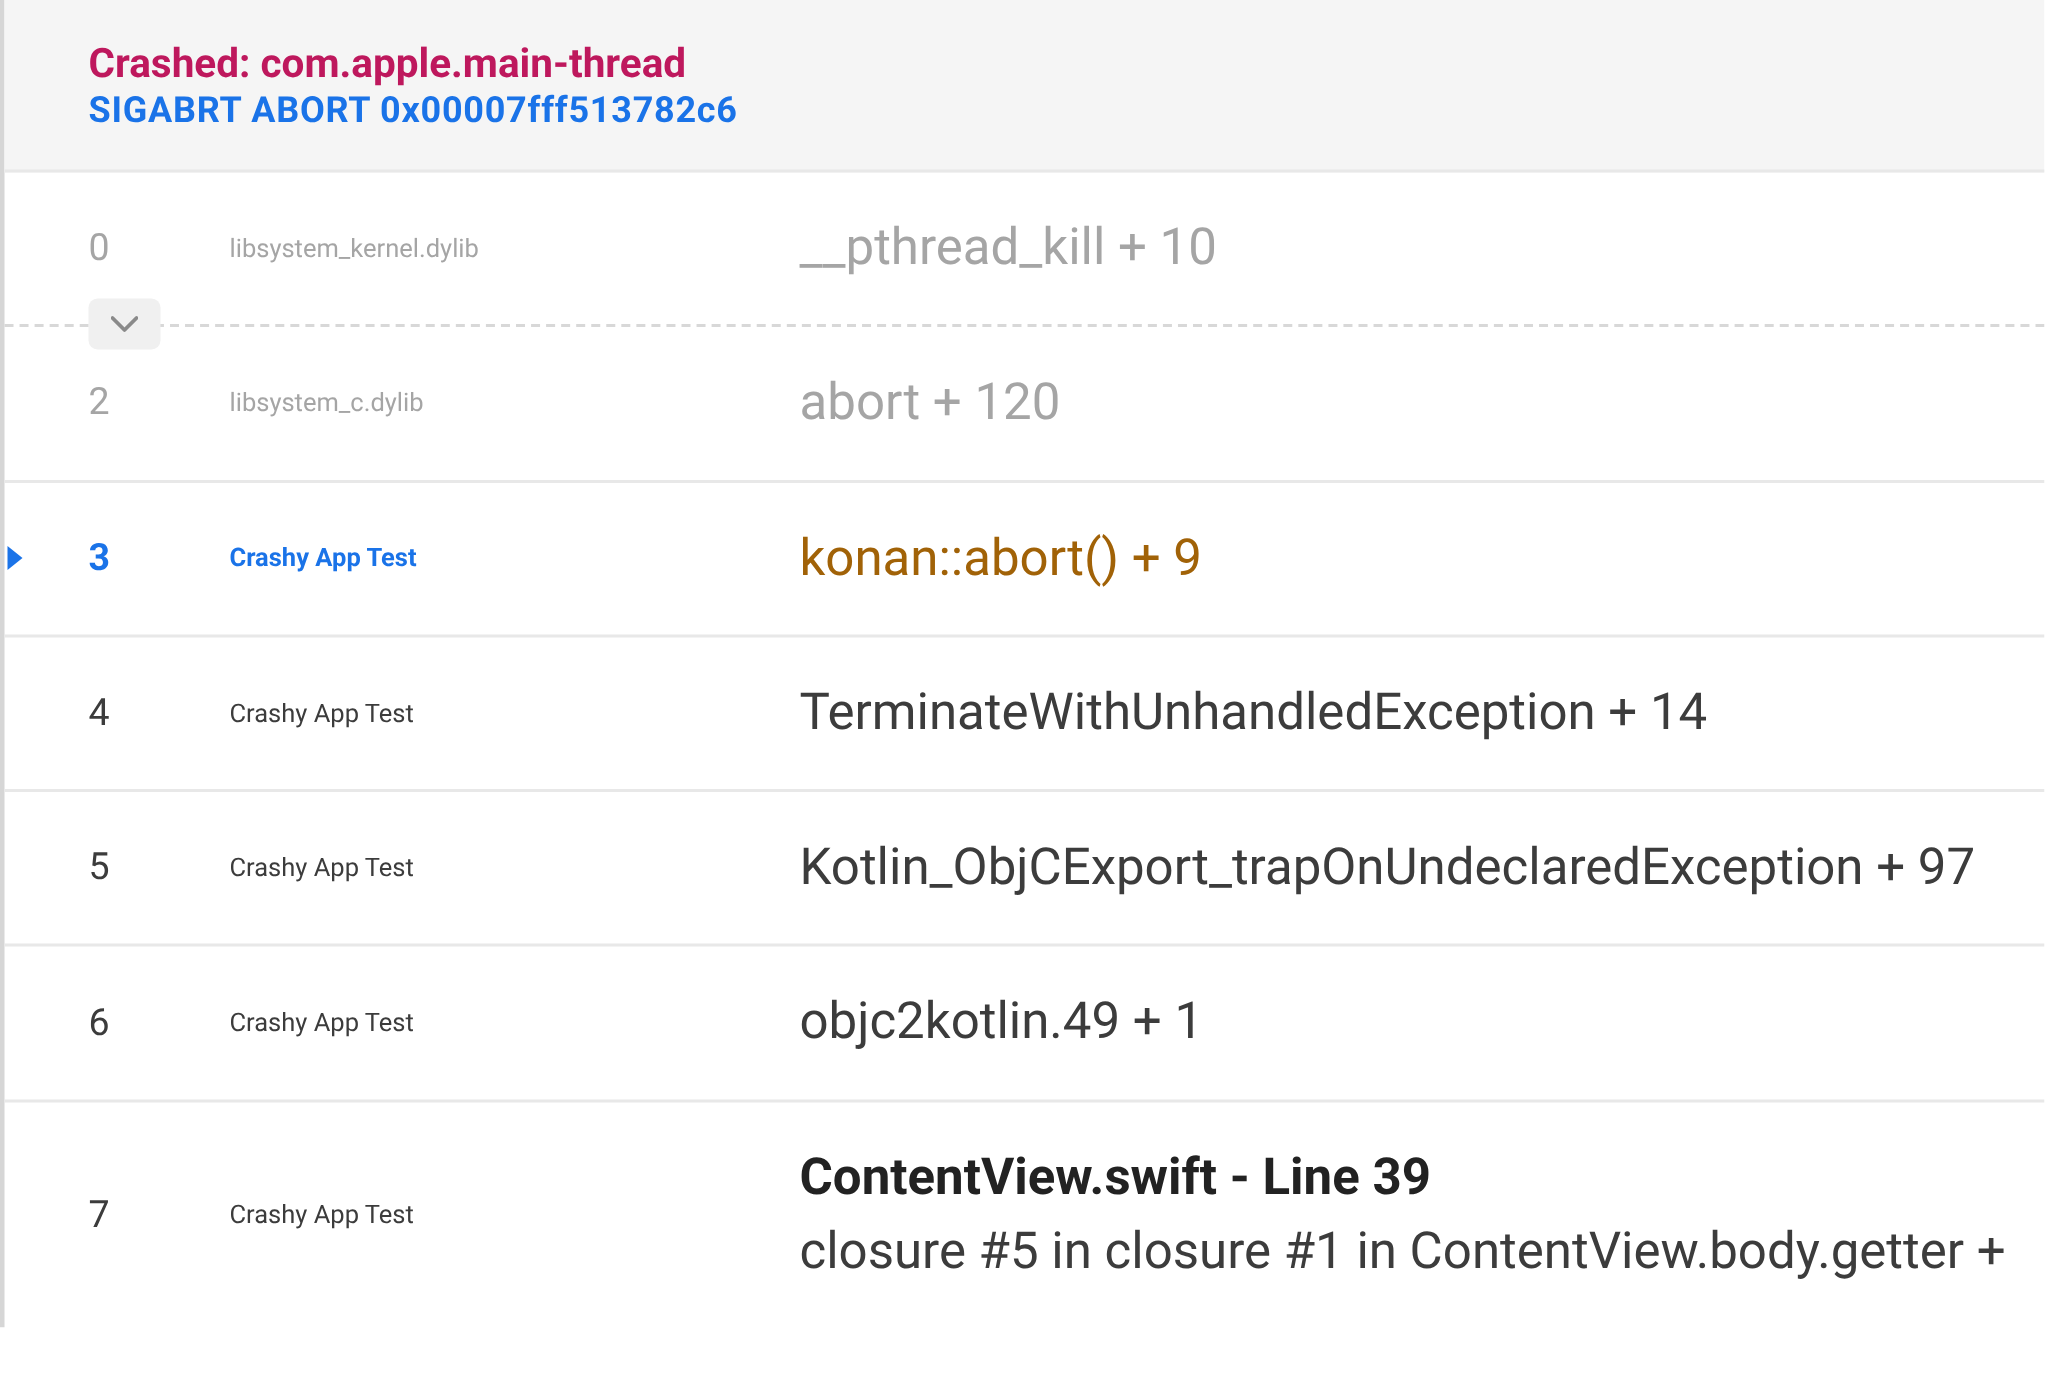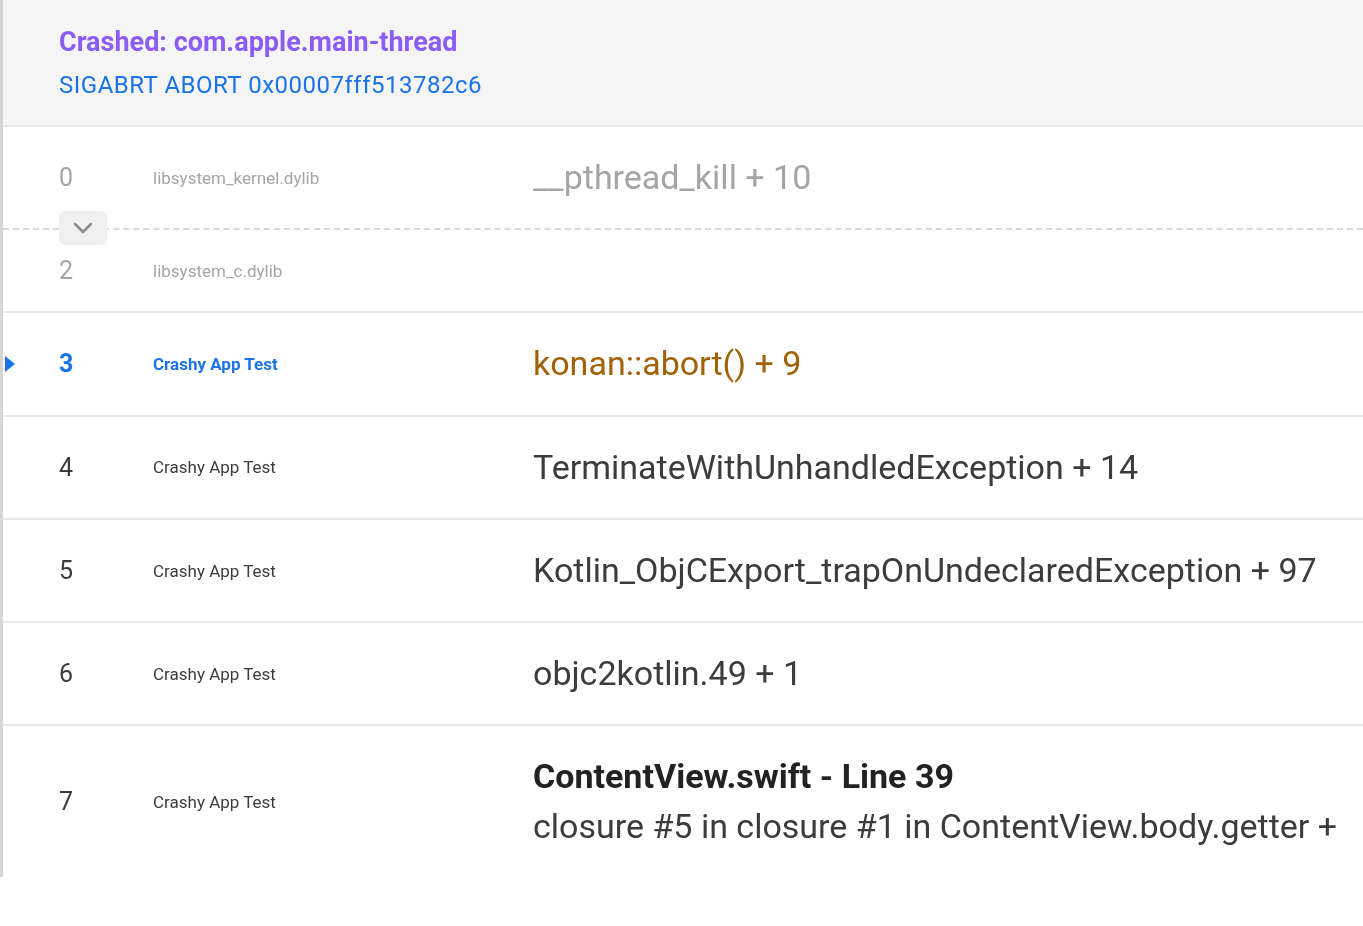--- a/index.html
+++ b/index.html
@@ -16,28 +16,28 @@
     .container {
       width: 1363px;
       border-left: 3px solid #d6d6d6;
     }
     .header {
       background: #f5f5f5;
       padding: 26px 56px 26px 56px;
       border-bottom: 2px solid #e8e8e8;
     }
     .header-title {
-      color: #8b5cf6;
+      color: #be185d;
       font-weight: 700;
       font-size: 27px;
-      margin-bottom: 13px;
+      margin-bottom: 1px;
     }
     .header-subtitle {
       color: #1a73e8;
-      font-weight: 400;
+      font-weight: 700;
       font-size: 24px;
       letter-spacing: 0.5px;
     }
     .frames {
       display: flex;
       flex-direction: column;
     }
     .frame-row {
       display: flex;
       align-items: center;
@@ -145,20 +145,21 @@
         <svg viewBox="0 0 18 12">
           <path d="M1 2 L9 10 L17 2" fill="none" stroke="#8a8a8a" stroke-width="2.5" stroke-linecap="round" stroke-linejoin="round"></path>
         </svg>
       </div>
     </div>
 
     <div class="frame-row">
       <div class="frame-indicator"></div>
       <div class="frame-index muted">2</div>
       <div class="frame-module muted">libsystem_c.dylib</div>
+      <div class="frame-symbol muted">abort + 120</div>
     </div>
 
     <div class="frame-row">
       <div class="frame-indicator">
         <svg viewBox="0 0 14 20">
           <path d="M2 2 L12 10 L2 18 Z" fill="#1a73e8"></path>
         </svg>
       </div>
       <div class="frame-index active">3</div>
       <div class="frame-module active">Crashy App Test</div>

